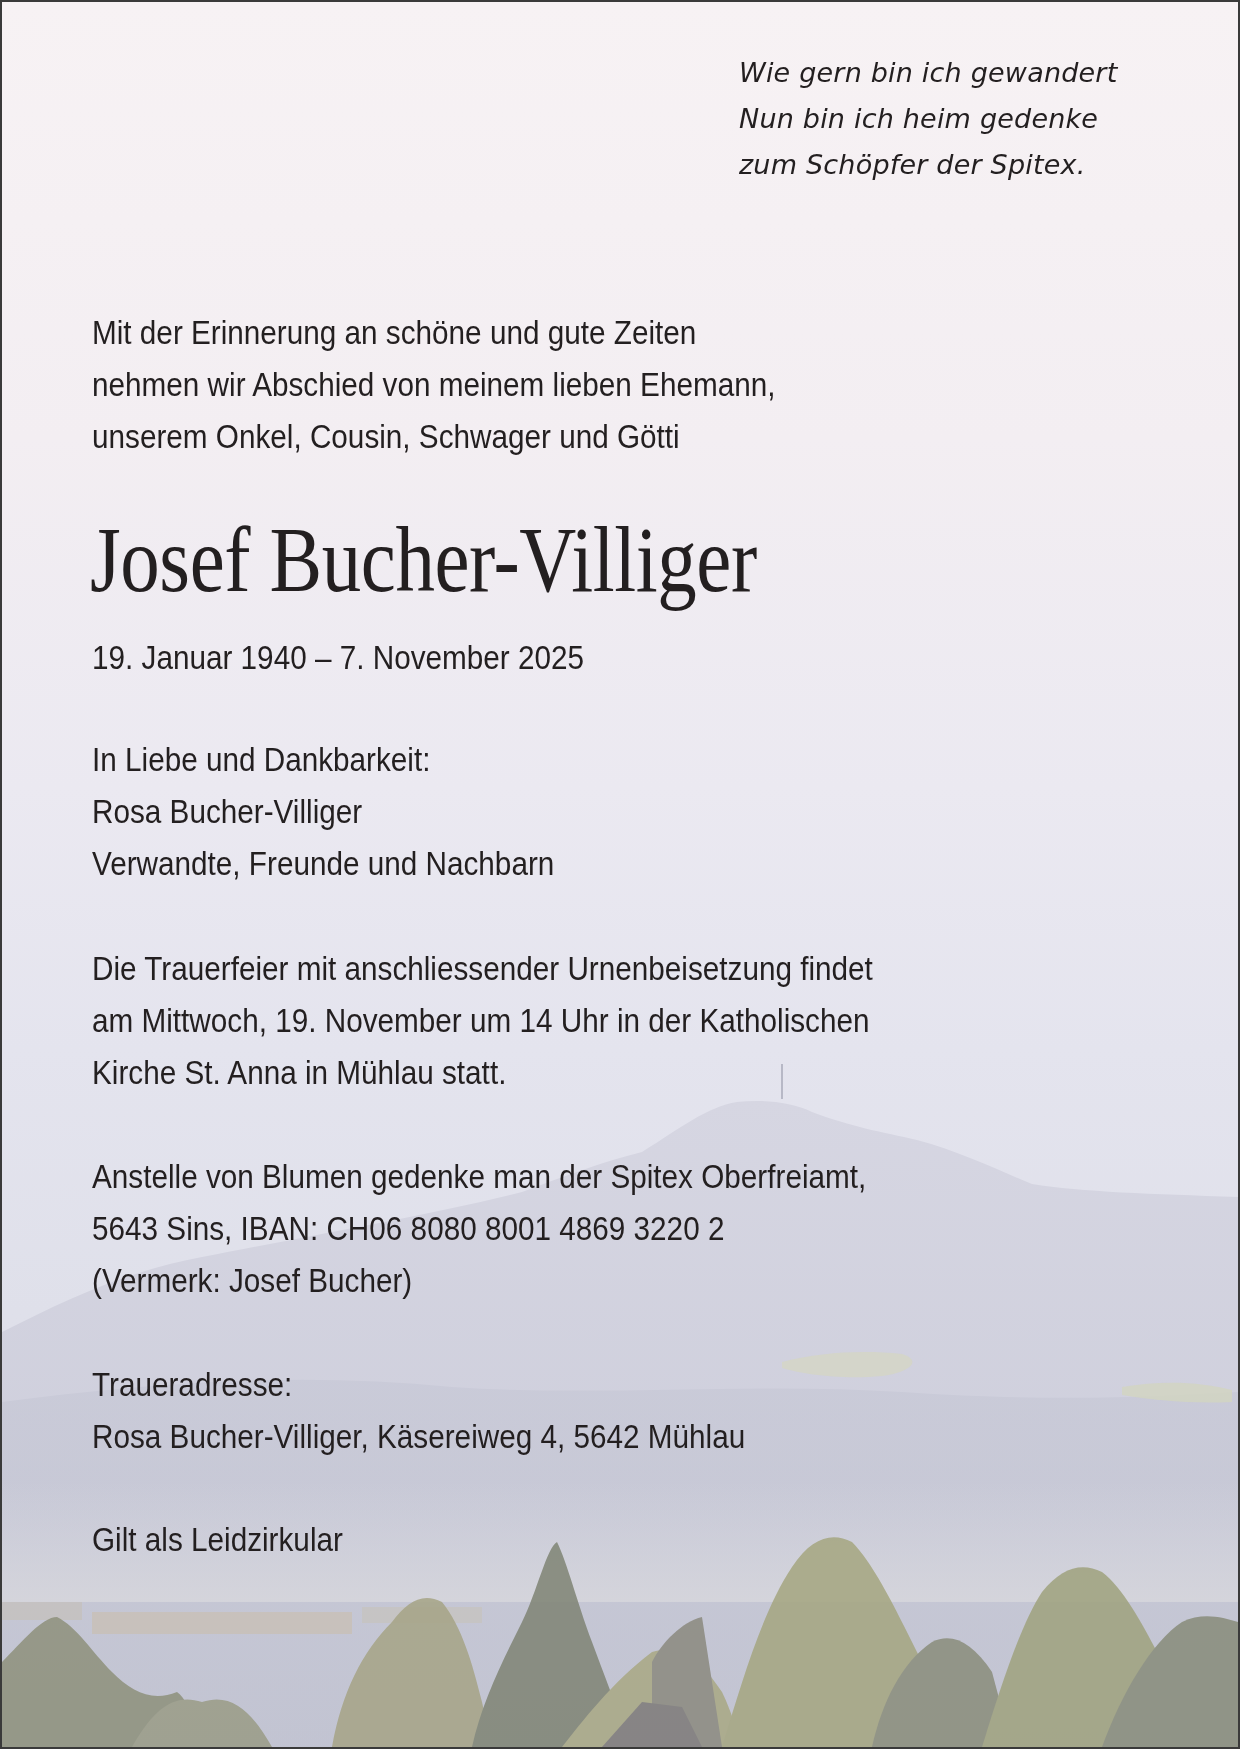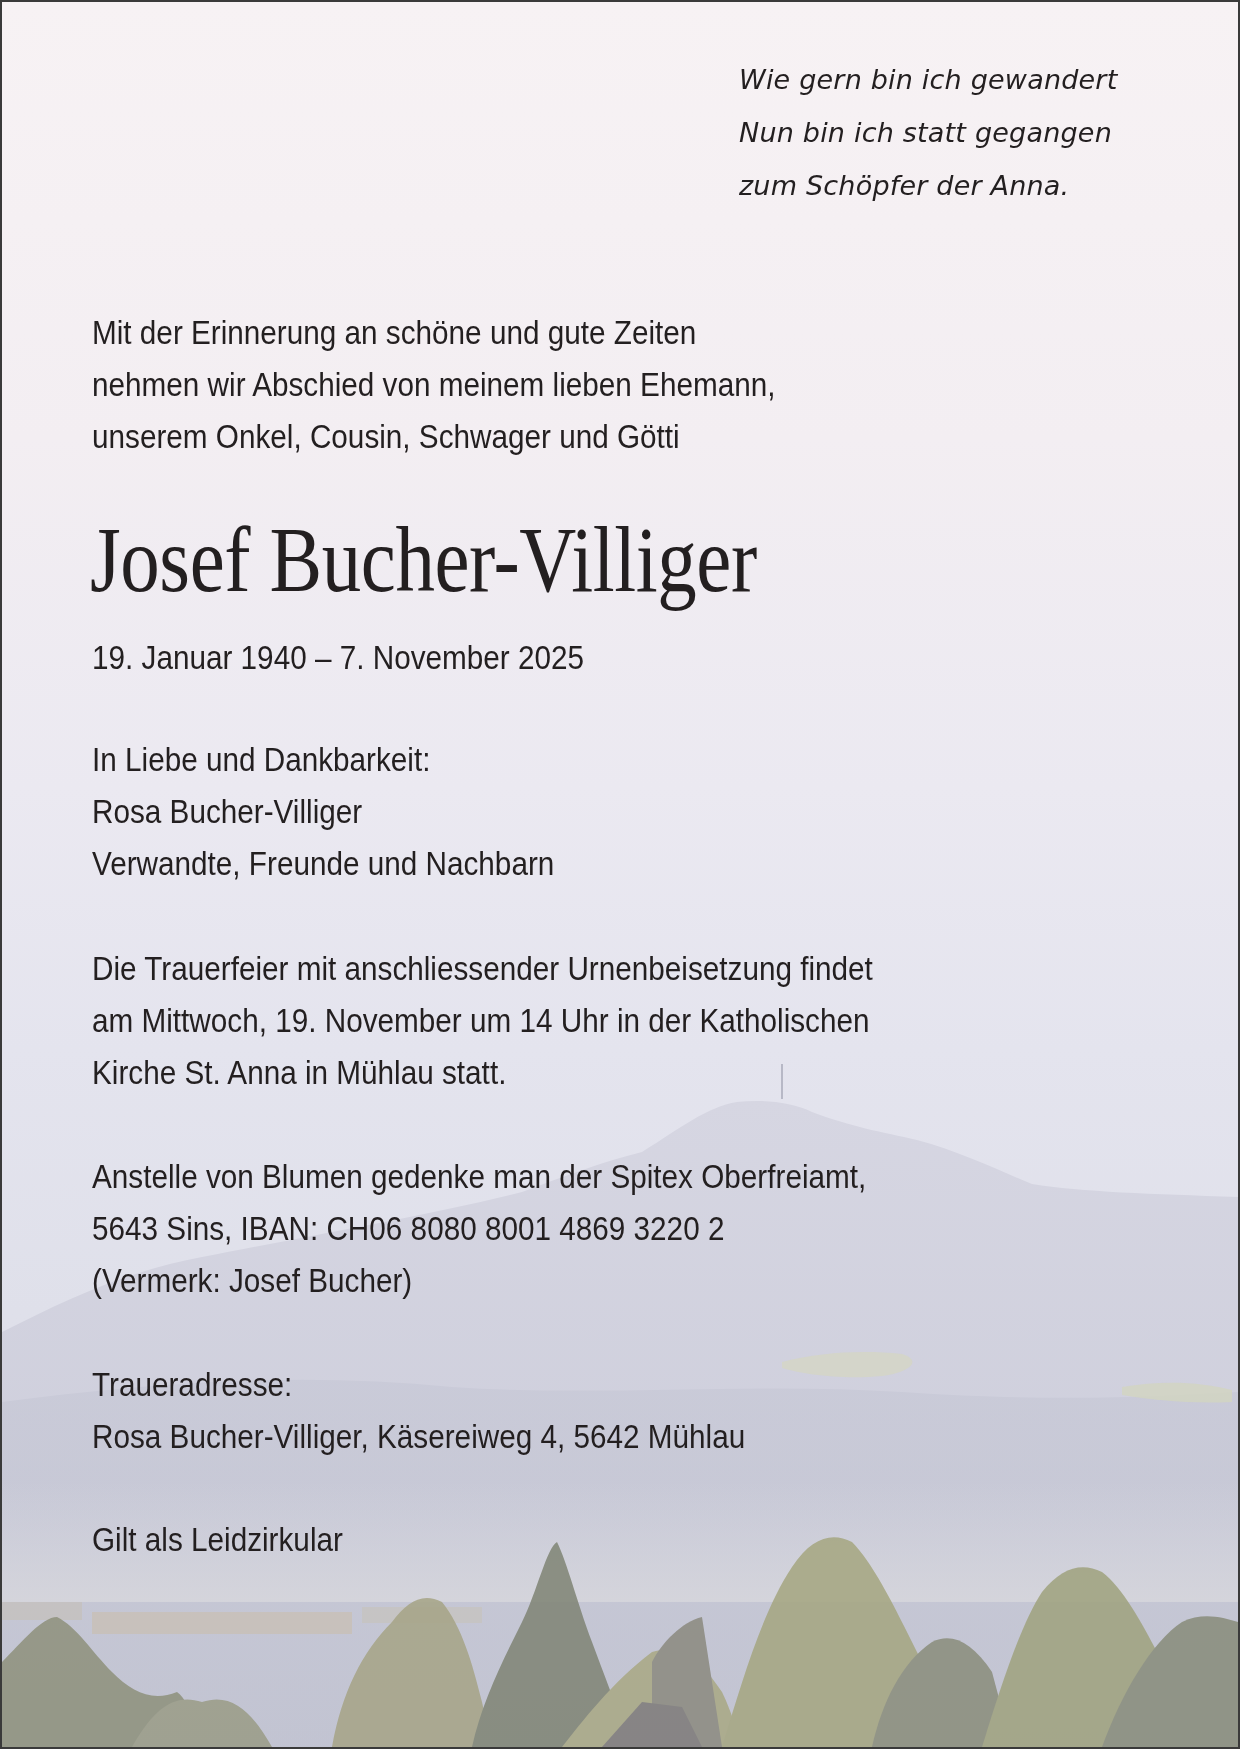--- a/index.html
+++ b/index.html
@@ -15,21 +15,21 @@
   .ink { color: #231f20; }
   .poem {
     position: absolute; left: 737px; top: 48px;
     font-family: "DejaVu Sans", sans-serif;
     font-style: italic;
     font-size: 27px;
     line-height: 46px;
     letter-spacing: 0.2px;
     white-space: nowrap;
   }
-  .poem div { height: 46px; margin-top: 7px; }
+  .poem div { height: 46px; }
   .body-text {
     position: absolute; left: 90px;
     font-family: "Liberation Sans", sans-serif;
     font-size: 33px;
     line-height: 52px;
     white-space: nowrap;
     transform-origin: 0 0;
     transform: scaleX(0.9);
   }
   .body-text div { height: 52px; }
@@ -97,22 +97,22 @@
       <path d="M720,1745 C740,1680 760,1610 790,1565 C810,1535 830,1530 850,1540 C870,1560 890,1600 910,1640 C930,1680 950,1720 960,1745 Z" fill="#a5a680"></path>
       <path d="M870,1745 C880,1700 900,1660 930,1640 C950,1630 970,1640 990,1670 L1010,1745 Z" fill="#8a8d7b"></path>
       <path d="M980,1745 C1000,1680 1020,1620 1040,1590 C1060,1565 1080,1560 1100,1570 C1120,1585 1140,1620 1160,1660 C1180,1700 1200,1745 1200,1745 Z" fill="#9fa27e"></path>
       <path d="M1100,1745 C1120,1690 1150,1640 1180,1620 C1200,1610 1220,1615 1236,1620 L1236,1745 Z" fill="#888c7a"></path>
       <path d="M600,1745 L640,1700 L680,1705 L700,1745 Z" fill="#7d7a78"></path>
     </g>
   </svg>
 
   <div class="poem ink">
     <div>Wie gern bin ich gewandert</div>
-    <div>Nun bin ich statt gegangen</div>
-    <div>zum Schöpfer der Anna.</div>
+    <div>Nun bin ich heim gedenke</div>
+    <div>zum Schöpfer der Spitex.</div>
   </div>
 
   <div class="body-text intro ink">
     <div>Mit der Erinnerung an schöne und gute Zeiten</div>
     <div>nehmen wir Abschied von meinem lieben Ehemann,</div>
     <div>unserem Onkel, Cousin, Schwager und Götti</div>
   </div>
 
   <div class="title ink">Josef Bucher-Villiger</div>
 

